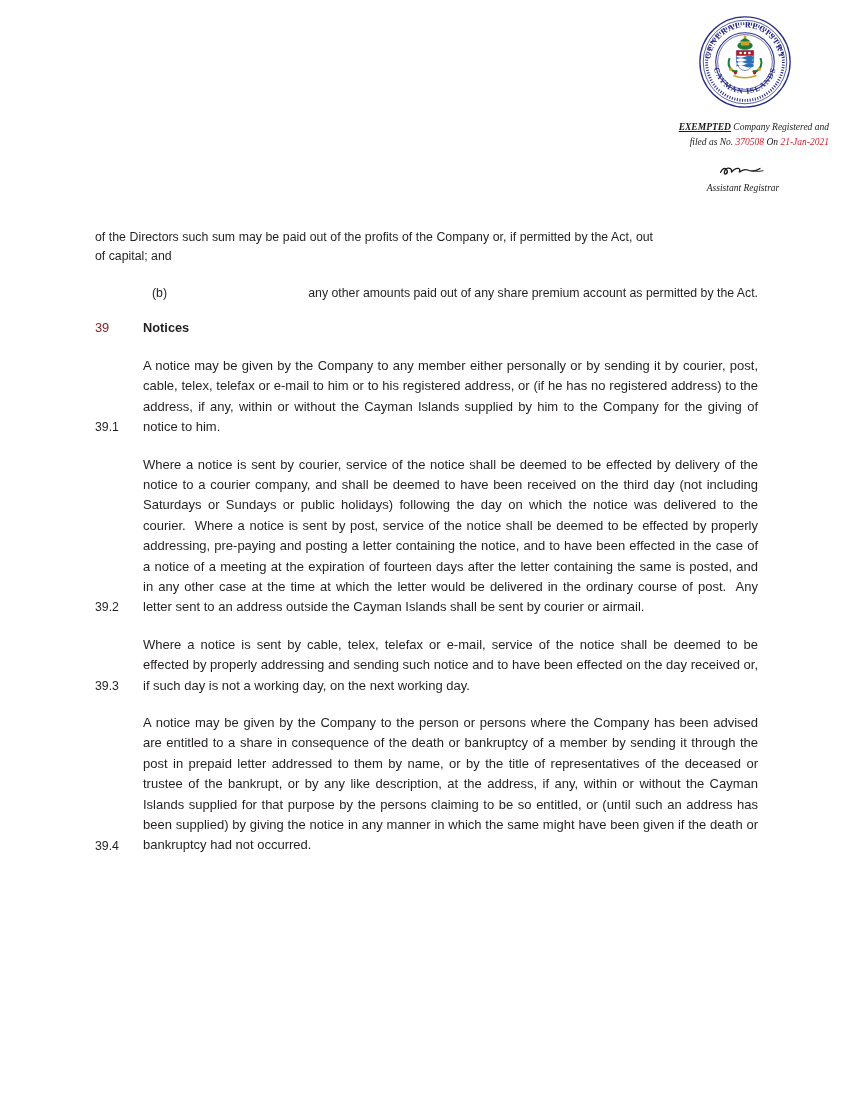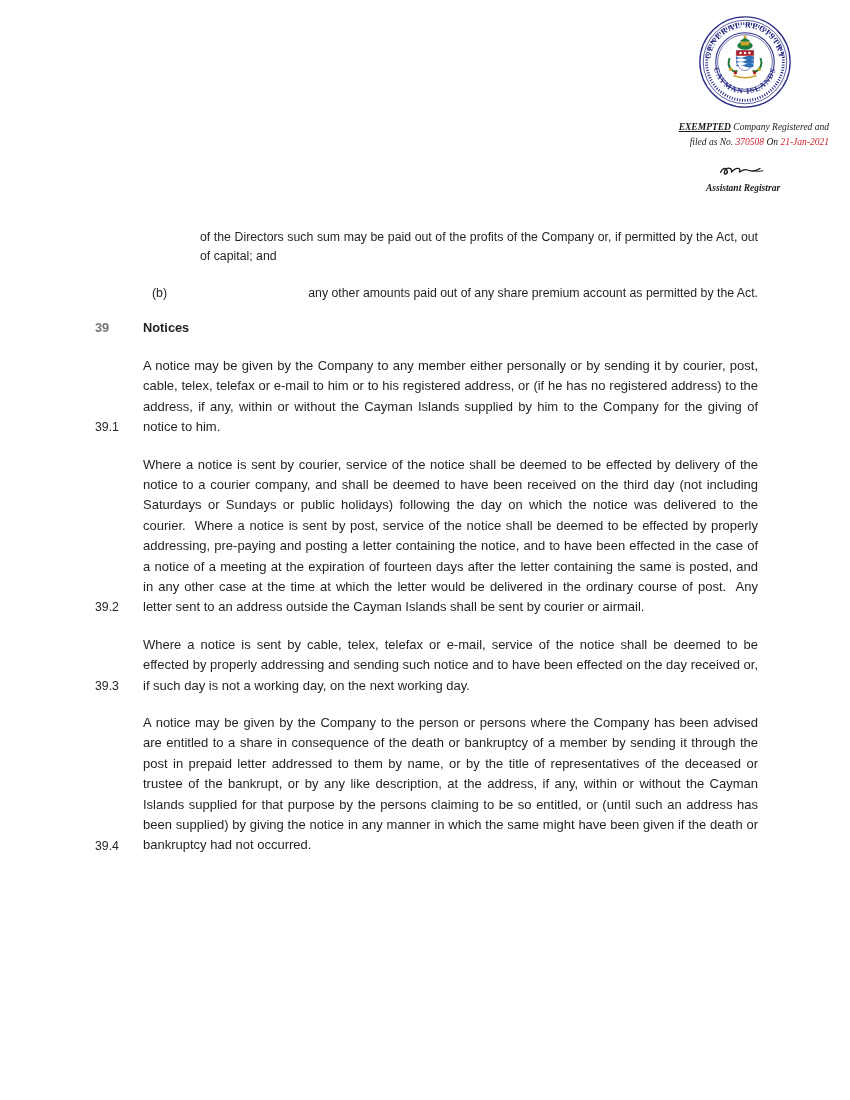--- a/index.html
+++ b/index.html
@@ -47,21 +47,20 @@
     font-weight: bold;
     font-style: italic;
     text-decoration: underline;
   }
   .stamp-red { color: #d3202a; font-style: italic; }
 
   .sig-wrap {
     margin-top: 12px;
     text-align: center;
     padding-right: 4px;
-    font-weight: bold;
   }
   .sig-mark { height: 18px; display: block; margin: 0 auto; }
   .sig-title {
     font-family: "Liberation Serif", serif;
     font-style: italic;
     font-size: 9.5px;
     color: #1a1a1a;
     margin-top: 4px;
   }
 
@@ -90,41 +89,40 @@
     font-size: 13px;
     line-height: 1.57;
     text-align: justify;
     text-justify: inter-word;
     color: #231f20;
     white-space: pre-wrap;
   }
 
   
   .cont {
-    margin-left: 105px;
     width: 558px;
     font-size: 12.3px;
     line-height: 1.57;
     text-align: justify;
     color: #231f20;
     margin-bottom: 17px;
   }
 
   
   .heading {
     display: flex;
     align-items: flex-start;
     margin-top: 12px;
     margin-bottom: 21px;
   }
   .heading .hnum {
     width: 48px;
     font-size: 12.8px;
-    font-weight: bold;
-    color: #737373;
+    font-weight: normal;
+    color: #7f1d1d;
   }
   .heading .htitle {
     font-size: 12.8px;
     font-weight: bold;
     color: #231f20;
   }
 
   
   .item-row { display: flex; align-items: flex-start; margin-bottom: 17px; }
   .item-row .imark {

